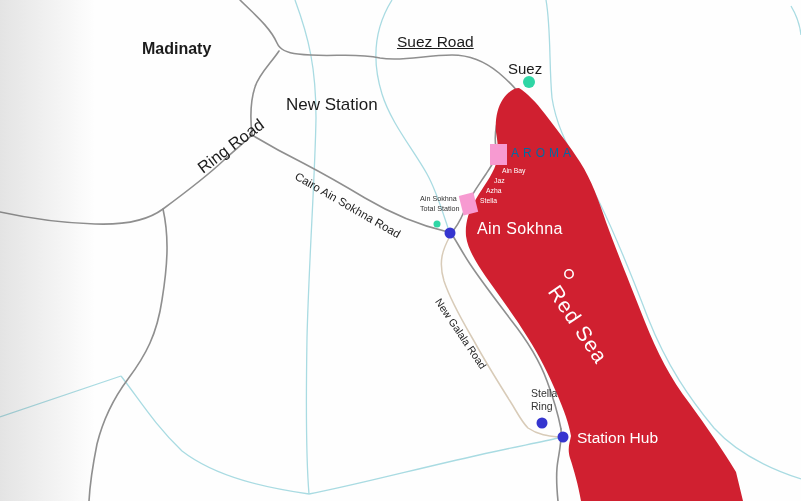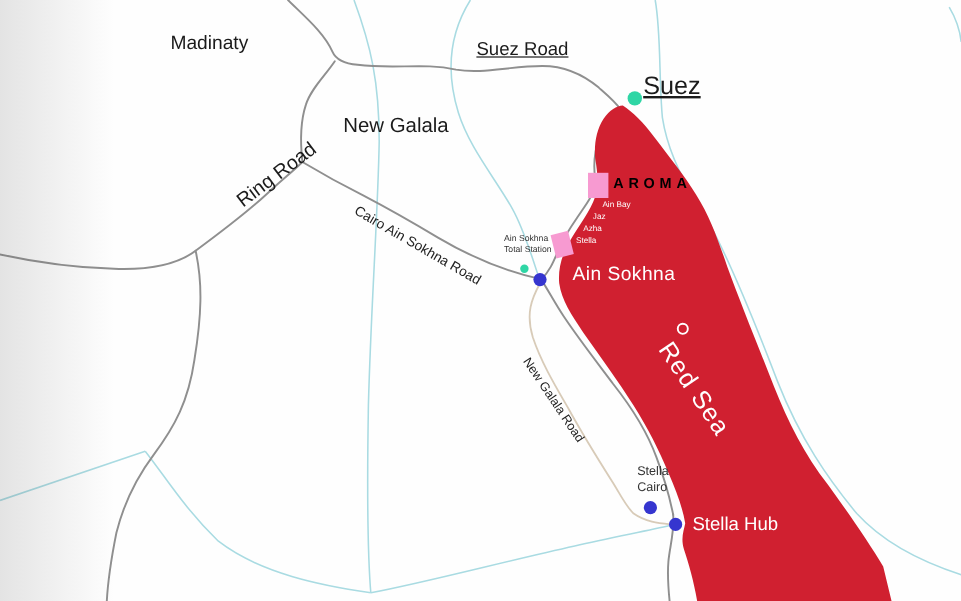--- a/index.html
+++ b/index.html
@@ -8,28 +8,28 @@
     background:#fefefe;
     font-family:"Liberation Sans", sans-serif;
   }
   .edge-shade{
     position:absolute;left:0;top:0;width:95px;height:100%;
     background:linear-gradient(90deg, rgba(90,90,90,0.16), rgba(255,255,255,0));
     pointer-events:none;
   }
   svg.art{position:absolute;left:0;top:0;}
   .lbl{position:absolute;color:#1b1b1b;white-space:nowrap;}
-  .lbl-madinaty{left:142px;top:28px;font-size:16px;}
+  .lbl-madinaty{left:142px;top:40px;font-size:16px;font-weight:bold;}
   .lbl-new-capital{left:286px;top:95px;font-size:17px;}
   .lbl-suez-road{left:397px;top:33px;font-size:15.5px;text-decoration:underline;}
-  .lbl-suez{left:536px;top:60px;font-size:21px;text-decoration:underline;}
+  .lbl-suez{left:508px;top:60px;font-size:15px;}
   .lbl-ring-road{left:194px;top:162px;font-size:16.5px;transform:rotate(-37deg);transform-origin:0 0;}
   .lbl-cairo-road{left:299px;top:170px;font-size:11.5px;transform:rotate(30deg);transform-origin:0 0;color:#222;}
   .lbl-station{left:420px;top:194px;font-size:10px;line-height:1.3;transform:scale(0.72);transform-origin:0 0;color:#333;}
-  .lbl-logo{left:511px;top:146px;font-size:12px;font-weight:700;letter-spacing:4px;color:#000000;}
+  .lbl-logo{left:511px;top:146px;font-size:12px;font-weight:400;letter-spacing:4px;color:#0369a1;}
   .lbl-resort{position:absolute;color:#fff;font-size:10px;font-weight:500;transform:scale(0.68);transform-origin:0 0;white-space:nowrap;}
   .lbl-ain-bay{left:502px;top:167px;}
   .lbl-jaz{left:494px;top:177px;}
   .lbl-azha{left:486px;top:187px;}
   .lbl-stella{left:480px;top:197px;}
   .lbl-ain-sokhna{left:477px;top:220px;font-size:16px;color:#fff;letter-spacing:0.4px;}
   .lbl-red-sea{left:563px;top:281px;font-size:21px;color:#fff;letter-spacing:1px;transform:rotate(56deg);transform-origin:0 0;}
   .lbl-new-galala{left:443px;top:296px;font-size:10.5px;color:#222;transform:rotate(56deg);transform-origin:0 0;}
   .lbl-galala-city{left:531px;top:387px;font-size:10.5px;line-height:1.25;color:#333;}
   .lbl-galala-hub{left:577px;top:429px;font-size:15.5px;color:#fff;}
@@ -72,21 +72,21 @@
       <circle cx="529" cy="82" r="6" fill="#2fd6a5"></circle>
       <circle cx="437" cy="224" r="3.5" fill="#2fd6a5"></circle>
       <circle cx="450" cy="233" r="5.5" fill="#3535cf"></circle>
       <circle cx="542" cy="423" r="5.5" fill="#3535cf"></circle>
       <circle cx="563" cy="437" r="5.5" fill="#3535cf"></circle>
       <circle cx="569" cy="274" r="4.2" fill="none" stroke-width="1.6" stroke="#ffffff"></circle>
     </g>
   </svg>
 
   <div class="lbl lbl-madinaty">Madinaty</div>
-  <div class="lbl lbl-new-capital">New Galala</div>
+  <div class="lbl lbl-new-capital">New Station</div>
   <div class="lbl lbl-suez-road">Suez Road</div>
   <div class="lbl lbl-suez">Suez</div>
   <div class="lbl lbl-ring-road">Ring Road</div>
   <div class="lbl lbl-cairo-road">Cairo Ain Sokhna Road</div>
 
   <div class="lbl lbl-station">
     <span>Ain Sokhna</span><br>
     <span>Total Station</span>
   </div>
 
@@ -96,19 +96,19 @@
   <div class="lbl-resort lbl-jaz">Jaz</div>
   <div class="lbl-resort lbl-azha">Azha</div>
   <div class="lbl-resort lbl-stella">Stella</div>
 
   <div class="lbl lbl-ain-sokhna">Ain Sokhna</div>
   <div class="lbl lbl-red-sea">Red Sea</div>
   <div class="lbl lbl-new-galala">New Galala Road</div>
 
   <div class="lbl lbl-galala-city">
     <span>Stella</span><br>
-    <span>Cairo</span>
+    <span>Ring</span>
   </div>
 
-  <div class="lbl lbl-galala-hub">Stella Hub</div>
+  <div class="lbl lbl-galala-hub">Station Hub</div>
 
   <div class="edge-shade"></div>
 </div>
 
 </body></html>

